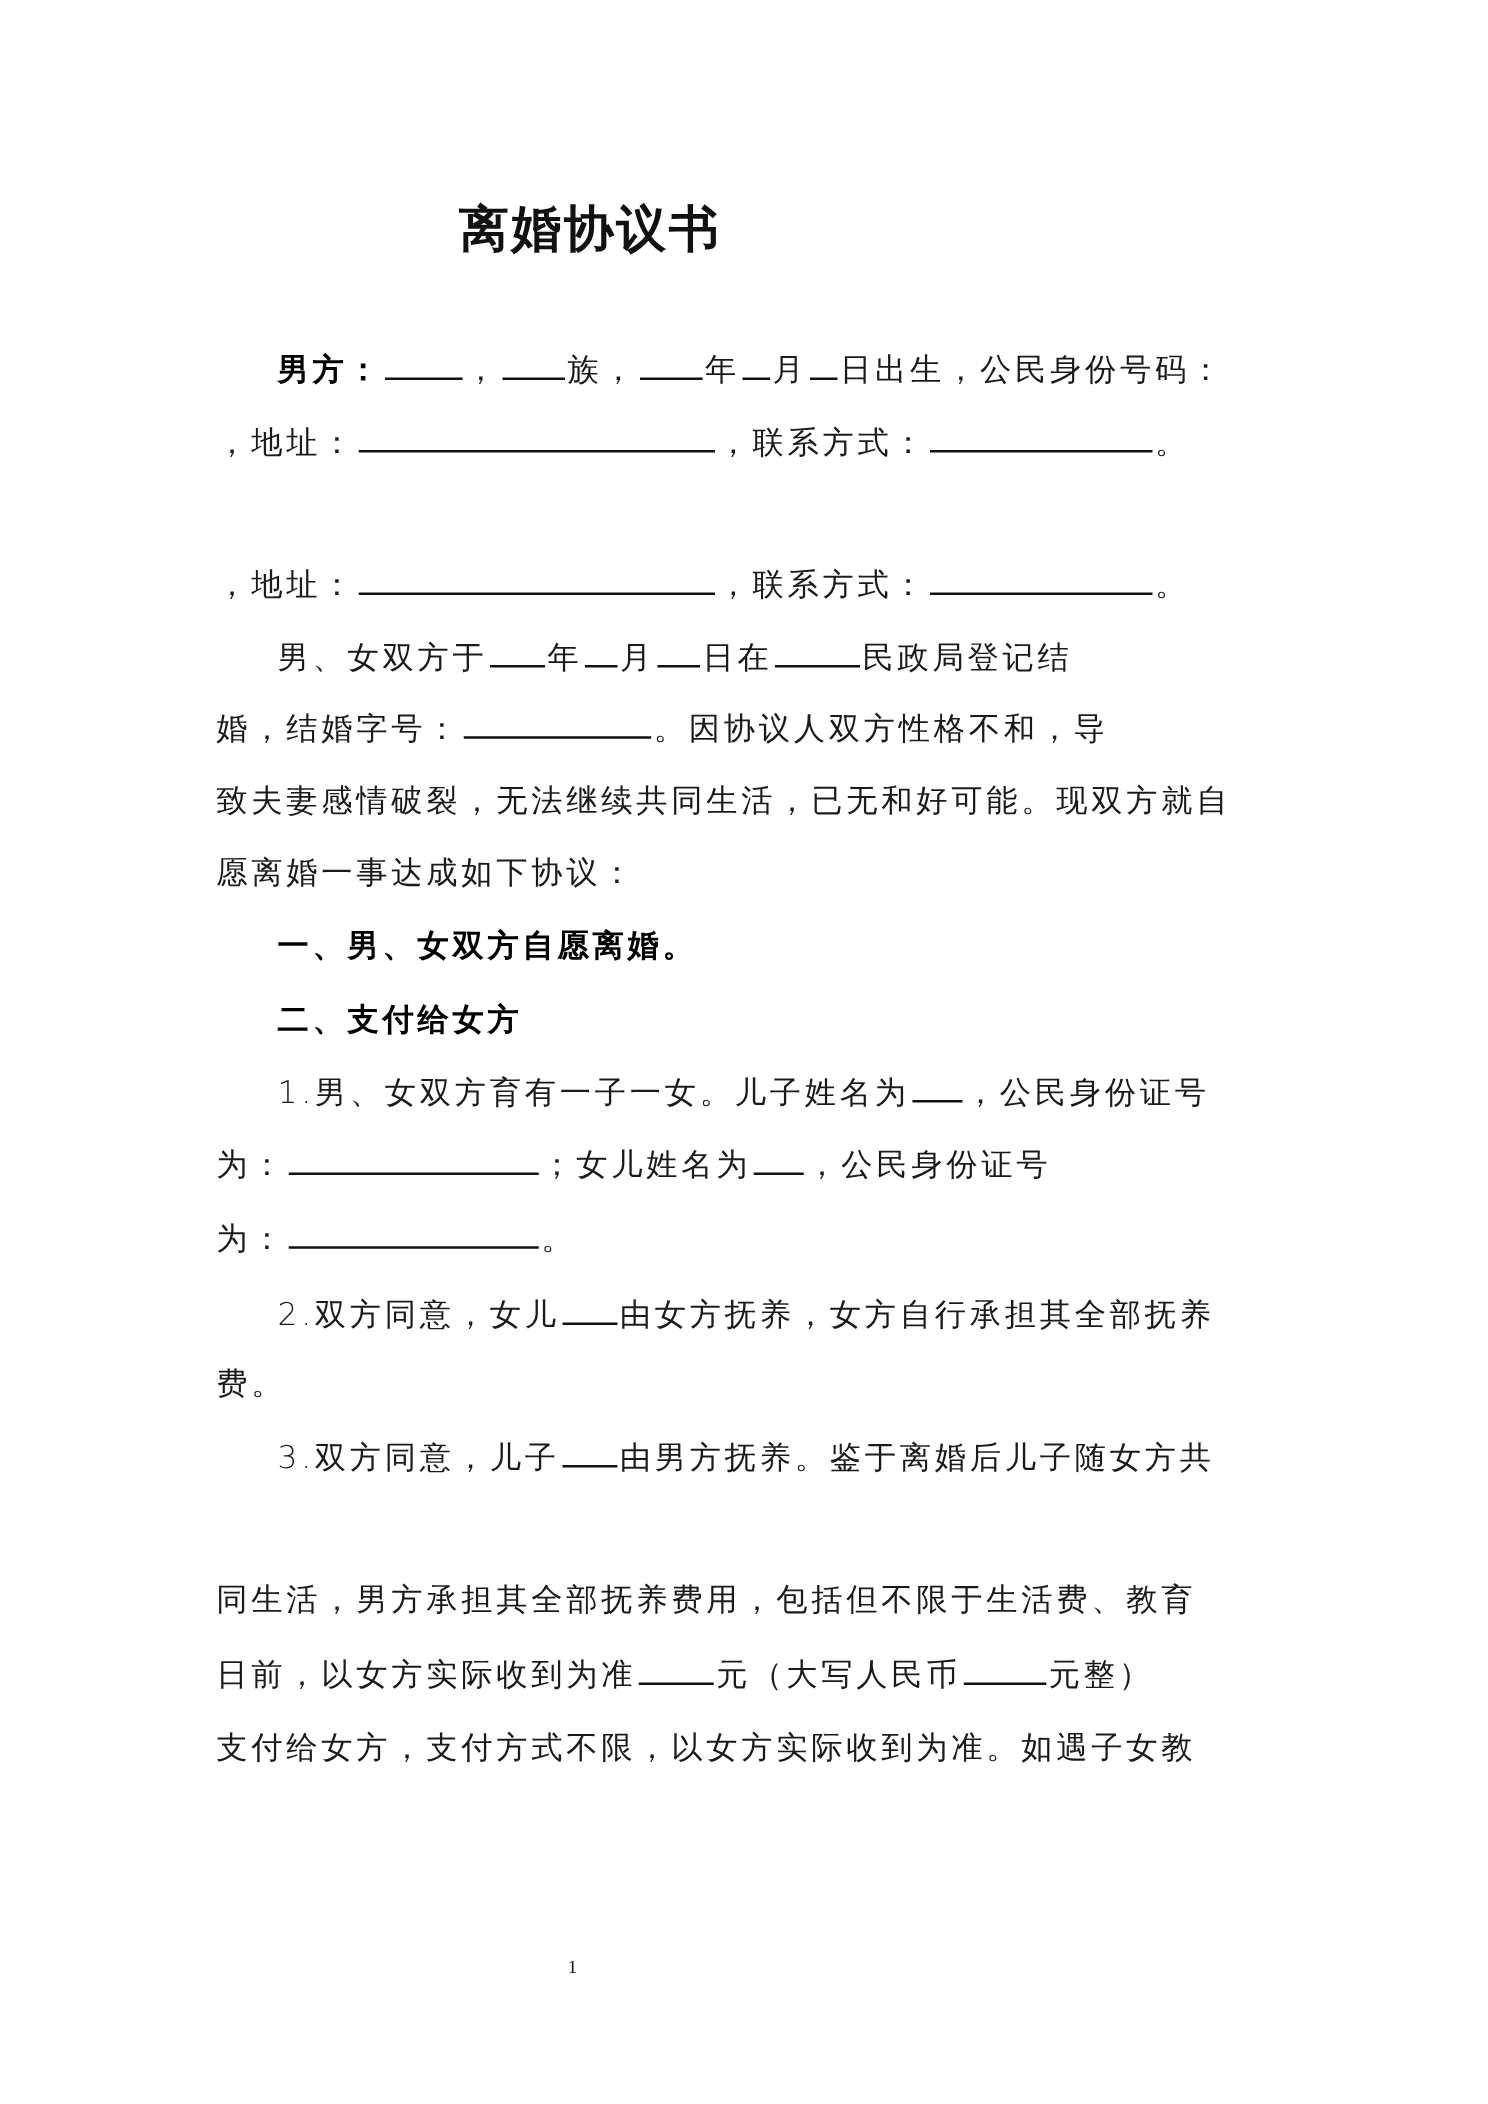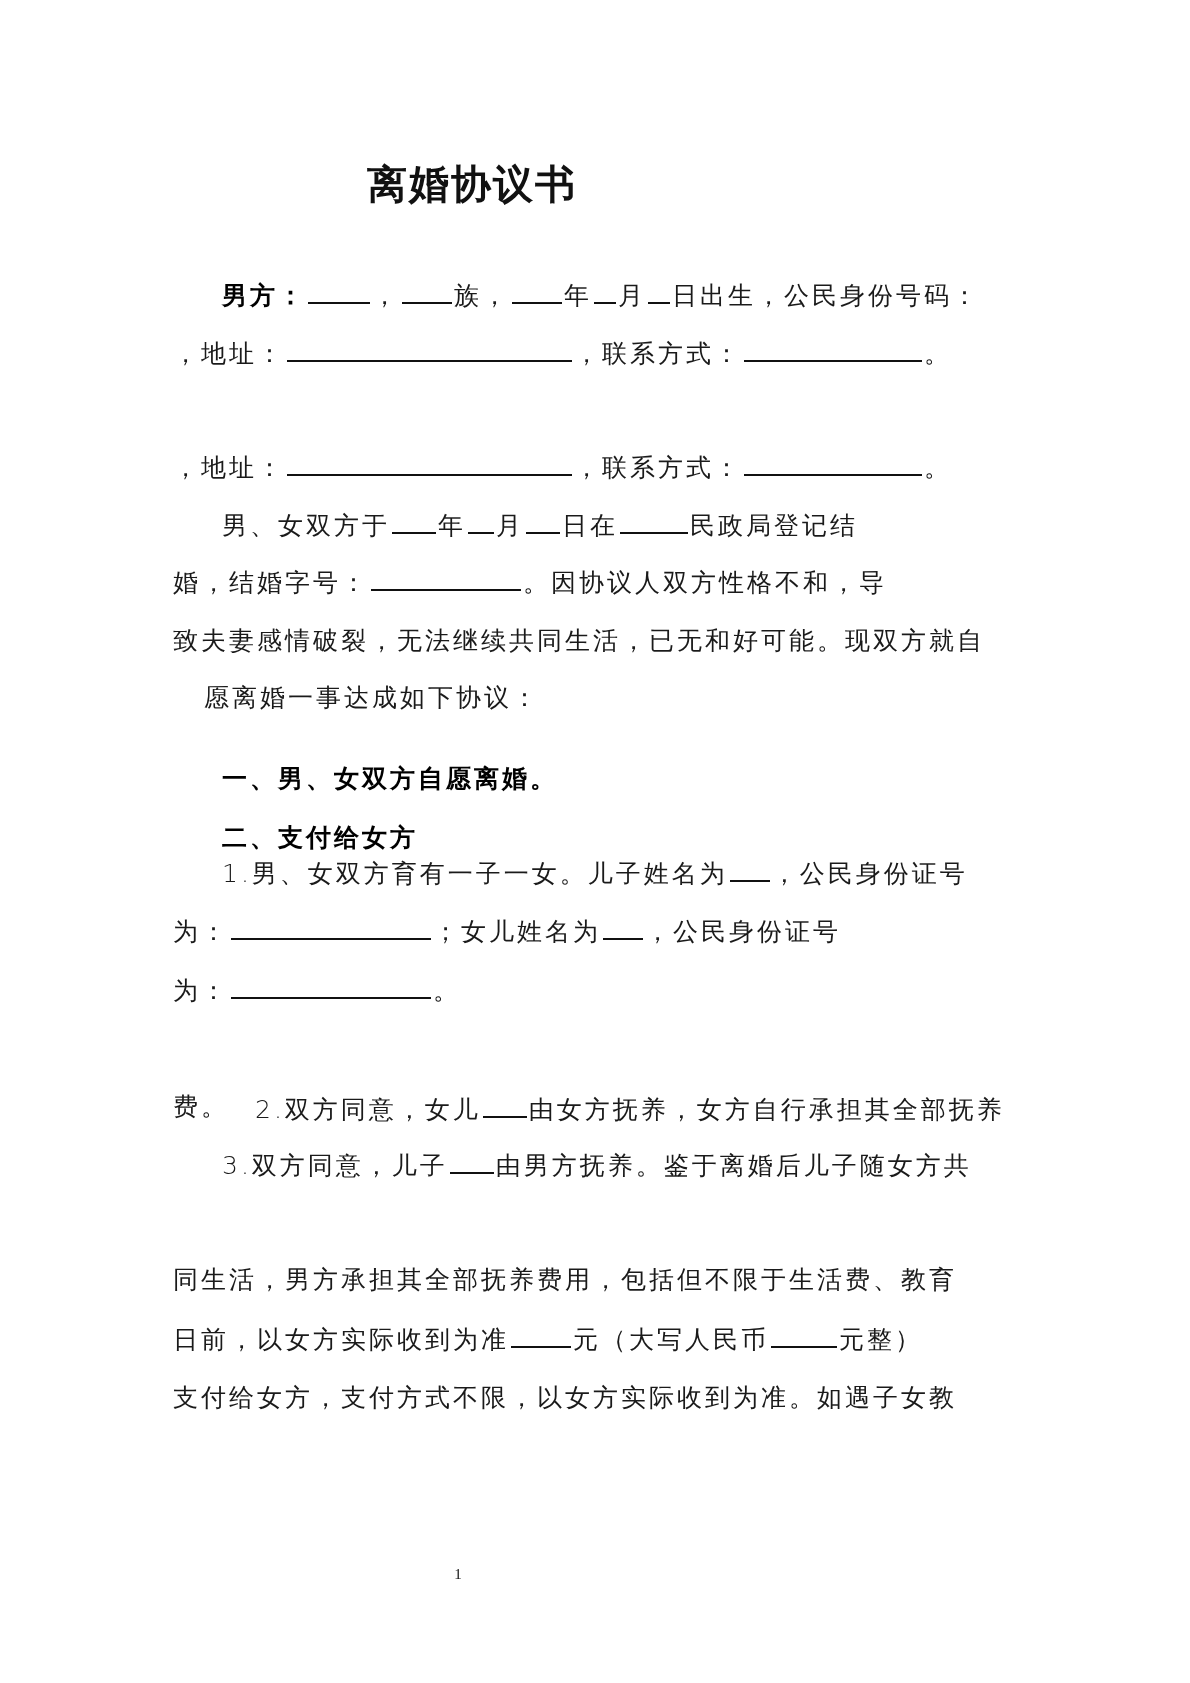--- a/index.html
+++ b/index.html
@@ -44,21 +44,21 @@
       letter-spacing: 3px;
       font-family: "DejaVu Sans", "Liberation Sans", sans-serif;
       font-weight: 300;
       color: #1a1a1a;
     }
     .line.indent { left: 222px; width: 720px; }
     .line.justify {
       text-align: justify;
       text-align-last: justify;
     }
-    .bold { font-weight: bold; color: #000; margin-top: 22px; }
+    .bold { font-weight: bold; color: #000; }
     .blank {
       display: inline-block;
       border-bottom: 2px solid #111;
       height: 26px;
       vertical-align: baseline;
       margin: 0 2px;
     }
     .page-number {
       position: absolute;
       top: 1566px;
@@ -88,36 +88,36 @@
     <span>，地址：</span><span class="blank" style="width:285px"></span><span>，联系方式：</span><span class="blank" style="width:178px"></span><span>。</span>
   </div>
 
   <div class="line indent" style="top:506px;">
     <span>男、女双方于</span><span class="blank" style="width:44px"></span><span>年</span><span class="blank" style="width:26px"></span><span>月</span><span class="blank" style="width:34px"></span><span>日在</span><span class="blank" style="width:68px"></span><span>民政局登记结</span>
   </div>
   <div class="line justify" style="top:621px;">致夫妻感情破裂，无法继续共同生活，已无和好可能。现双方就自</div>
   <div class="line" style="top:563px;">
     <span>婚，结婚字号：</span><span class="blank" style="width:150px"></span><span>。因协议人双方性格不和，导</span>
   </div>
-  <div class="line" style="top:678px;margin-left:31px;">愿离婚一事达成如下协议：</div>
+  <div class="line" style="top:678px;">愿离婚一事达成如下协议：</div>
 
   <div class="line indent bold" style="top:737px;">一、男、女双方自愿离婚。</div>
   <div class="line indent bold" style="top:796px;">二、支付给女方</div>
 
   <div class="line indent" style="top:854px;">
     <span>1.男、女双方育有一子一女。儿子姓名为</span><span class="blank" style="width:40px"></span><span>，公民身份证号</span>
   </div>
   <div class="line" style="top:912px;">
     <span>为：</span><span class="blank" style="width:200px"></span><span>；女儿姓名为</span><span class="blank" style="width:40px"></span><span>，公民身份证号</span>
   </div>
   <div class="line" style="top:971px;">
     <span>为：</span><span class="blank" style="width:200px"></span><span>。</span>
   </div>
 
-  <div class="line indent" style="top:1090px;margin-left:33px;">
+  <div class="line indent" style="top:1032px;">
     <span>2.双方同意，女儿</span><span class="blank" style="width:44px"></span><span>由女方抚养，女方自行承担其全部抚养</span>
   </div>
   <div class="line" style="top:1087px;">费。</div>
 
   <div class="line indent" style="top:1146px;">
     <span>3.双方同意，儿子</span><span class="blank" style="width:44px"></span><span>由男方抚养。鉴于离婚后儿子随女方共</span>
   </div>
   <div class="line justify" style="top:1220px;margin-top:40px;">同生活，男方承担其全部抚养费用，包括但不限于生活费、教育</div>
   <div class="line" style="top:1320px;">
     <span>日前，以女方实际收到为准</span><span class="blank" style="width:60px"></span><span>元（大写人民币</span><span class="blank" style="width:66px"></span><span>元整）</span>

